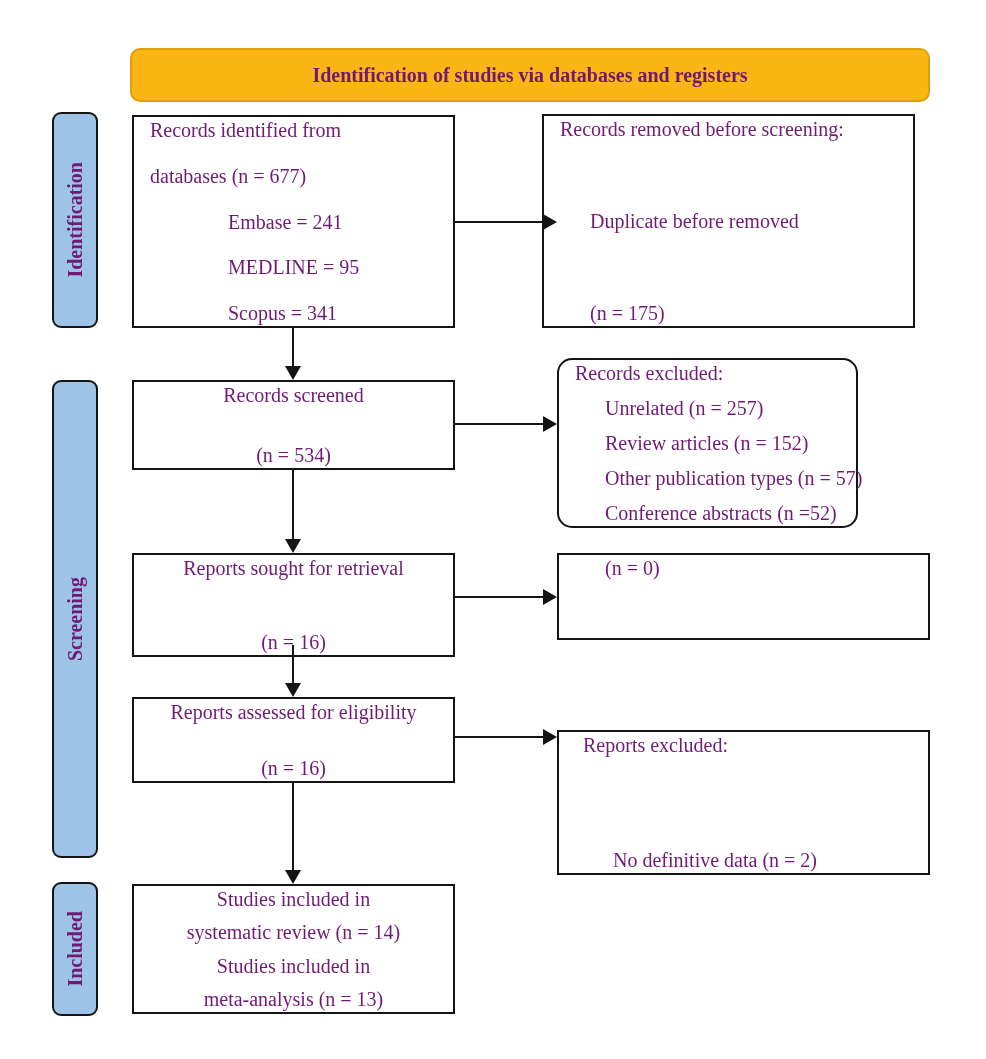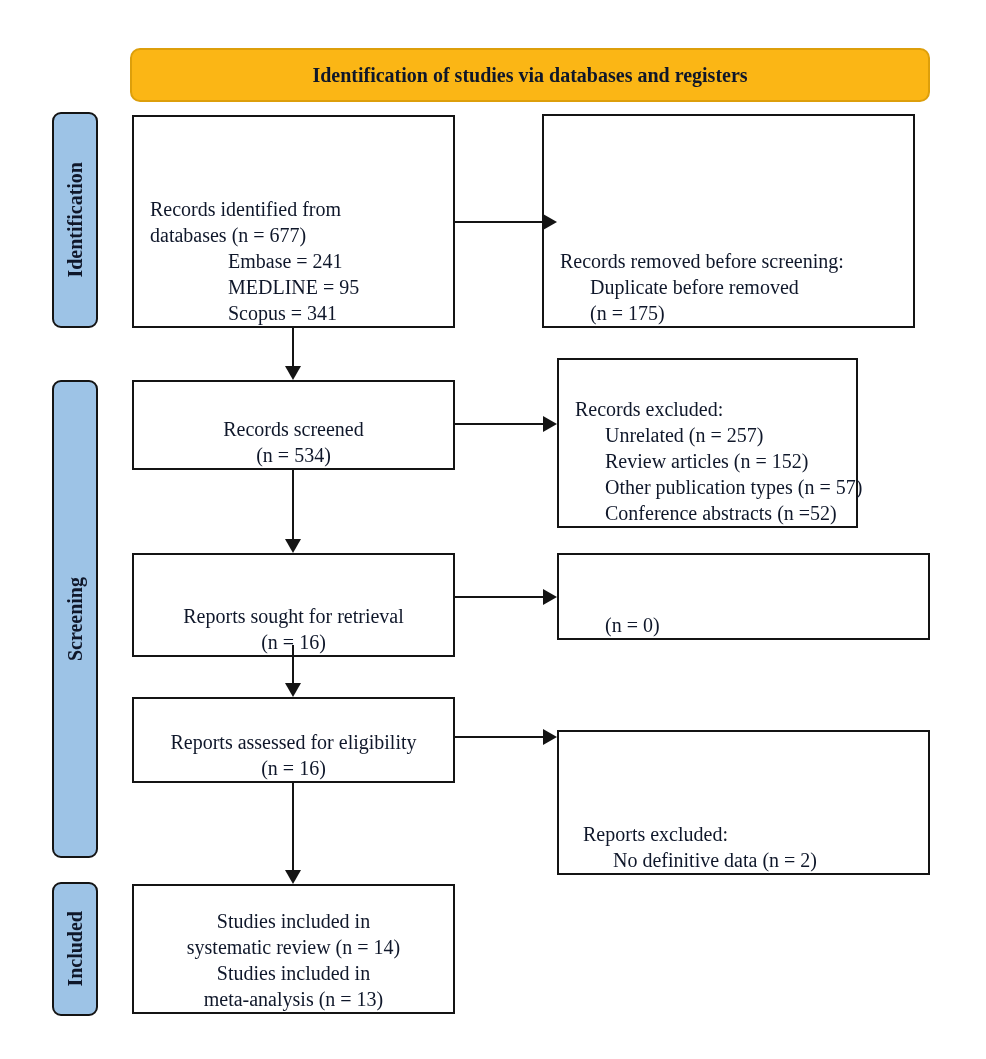--- a/index.html
+++ b/index.html
@@ -2,21 +2,21 @@
 <html style="--banner-fill: #FBB615; --banner-border: #DD9F0B; --stage-fill: #9DC3E6; --line-color: #141414;"><head>
 <meta charset="utf-8">
 <style>
   html, body { margin: 0; padding: 0; background: #ffffff; }
   .canvas {
     position: relative;
     width: 986px;
     height: 1059px;
     background: #ffffff;
     font-family: "Liberation Serif", serif;
-    color: #0f172a;
+    color: #701a75;
     overflow: hidden;
     text-decoration: underline;
   }
   
   .banner {
     position: absolute;
     left: 130px; top: 48px; width: 800px; height: 54px;
     box-sizing: border-box;
     background: var(--banner-fill, #FBB615);
     border: 2px solid var(--banner-border, #DD9F0B);
@@ -43,32 +43,32 @@
   }
   #stage-identification { top: 112px; height: 216px; }
   #stage-screening      { top: 380px; height: 478px; }
   #stage-included       { top: 882px; height: 134px; }
   
   .box {
     position: absolute;
     box-sizing: border-box;
     background: #ffffff;
     border: 2px solid var(--line-color, #141414);
-    display: flex; flex-direction: column; justify-content: flex-end;
+    display: flex; flex-direction: column; justify-content: space-between;
     font-size: 20px; line-height: 26px;
   }
   .box.centered { align-items: center; text-align: center; }
   .box.lefty { padding-left: 16px; padding-right: 6px; }
   .line { white-space: nowrap; }
   .sub-wide { padding-left: 78px; }   
   .sub { padding-left: 30px; }        
   #box-identified       { left: 132px; top: 115px; width: 323px; height: 213px; }
   #box-removed          { left: 542px; top: 114px; width: 373px; height: 214px; }
   #box-screened         { left: 132px; top: 380px; width: 323px; height: 90px; }
-  #box-excluded         { left: 557px; top: 358px; width: 301px; height: 170px; }
+  #box-excluded         { left: 557px; top: 358px; width: 301px; height: 170px; border-radius: 15px; }
   #box-sought           { left: 132px; top: 553px; width: 323px; height: 104px; }
   #box-not-retrieved    { left: 557px; top: 553px; width: 373px; height: 87px; }
   #box-assessed         { left: 132px; top: 697px; width: 323px; height: 86px; }
   #box-reports-excluded { left: 557px; top: 730px; width: 373px; height: 145px; padding-left: 24px; }
   #box-included         { left: 132px; top: 884px; width: 323px; height: 130px; }
   
   .vline { position: absolute; width: 2px; background: var(--line-color, #141414); }
   .hline { position: absolute; height: 2px; background: var(--line-color, #141414); }
   .head-down {
     position: absolute; width: 0; height: 0;

